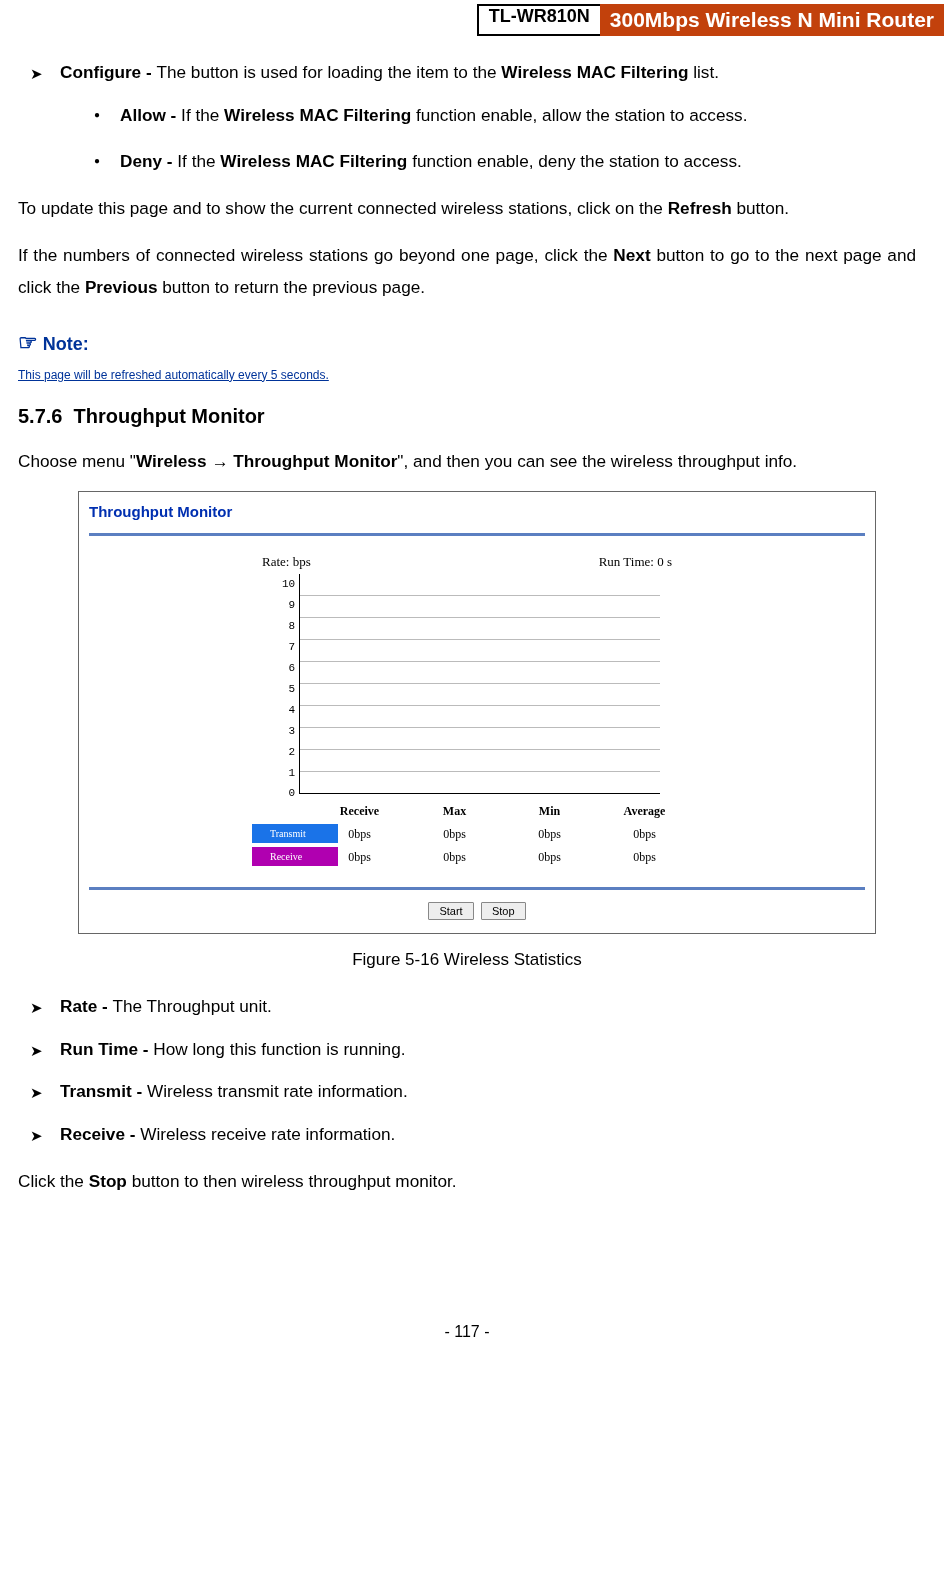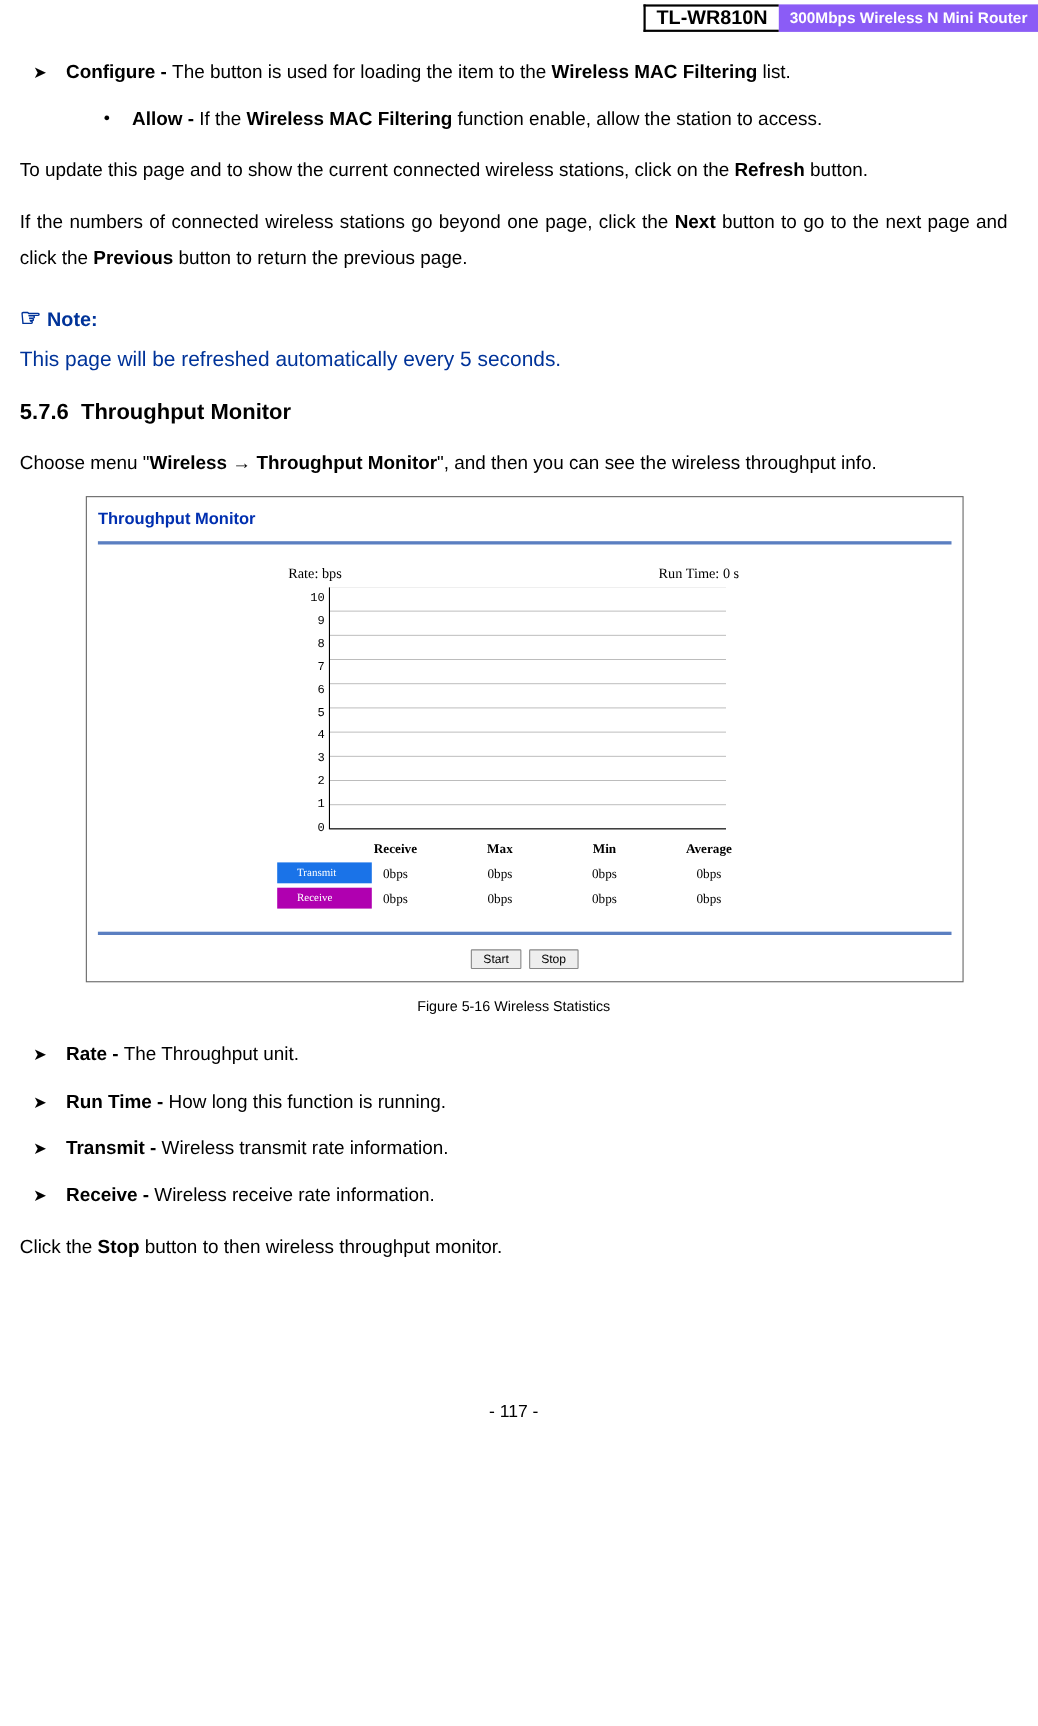--- a/index.html
+++ b/index.html
@@ -18,25 +18,25 @@
   }
   .header-left {
     background: #fff;
     border: 2px solid #000;
     padding: 0 10px;
     font-weight: bold;
     font-size: 18px;
     border-right: none;
   }
   .header-right {
-    background: #8b5cf6;
+    background: #c2410c;
     color: #fff;
     padding: 4px 10px;
     font-weight: bold;
-    font-size: 14px;
+    font-size: 21px;
   }
   .content {
     padding: 18px 28px 0 18px;
     font-size: 17.2px;
     line-height: 1.9;
   }
   .content p {
     margin: 0 0 14px 0;
     text-align: justify;
   }
@@ -78,22 +78,23 @@
     color: #003399;
     font-weight: bold;
     font-size: 18px;
     margin-top: 18px;
   }
   .note-header .hand {
     font-size: 22px;
   }
   .note-body {
     color: #003399;
-    font-size: 19px;
+    font-size: 12px;
     margin: 0 0 10px 0;
+    text-decoration: underline;
   }
   h3.section {
     font-size: 20px;
     margin: 8px 0 10px 0;
   }
   .justify {
     text-align: justify;
   }
 
   
@@ -202,21 +203,21 @@
     font-size: 11px;
     padding: 2px 10px;
     background: #eee;
     border: 1px solid #888;
     border-radius: 1px;
     margin: 0 2px;
     cursor: pointer;
   }
   .fig-caption {
     text-align: center;
-    font-size: 13px;
+    font-size: 17px;
     margin: 10px 0 14px 0;
   }
   .page-num {
     text-align: center;
     font-size: 16px;
     margin-top: 120px;
     padding-bottom: 20px;
   }
 </style>
 </head>
@@ -228,20 +229,23 @@
 </div>
 
 <div class="content">
 
   <ul class="arrow">
     <li>
       <strong>Configure - </strong><span>The button is used for loading the item to the </span><strong>Wireless MAC Filtering</strong><span> list.</span>
       <ul class="disc">
         <li>
           <strong>Allow - </strong><span>If the </span><strong>Wireless MAC Filtering</strong><span> function enable, allow the station to access.</span>
+        </li>
+        <li>
+          <strong>Deny - </strong><span>If the </span><strong>Wireless MAC Filtering</strong><span> function enable, deny the station to access.</span>
         </li>
       </ul>
     </li>
   </ul>
 
   <p class="justify">
     <span>To update this page and to show the current connected wireless stations, click on the </span><strong>Refresh</strong><span> button.</span>
   </p>
 
   <p class="justify">

